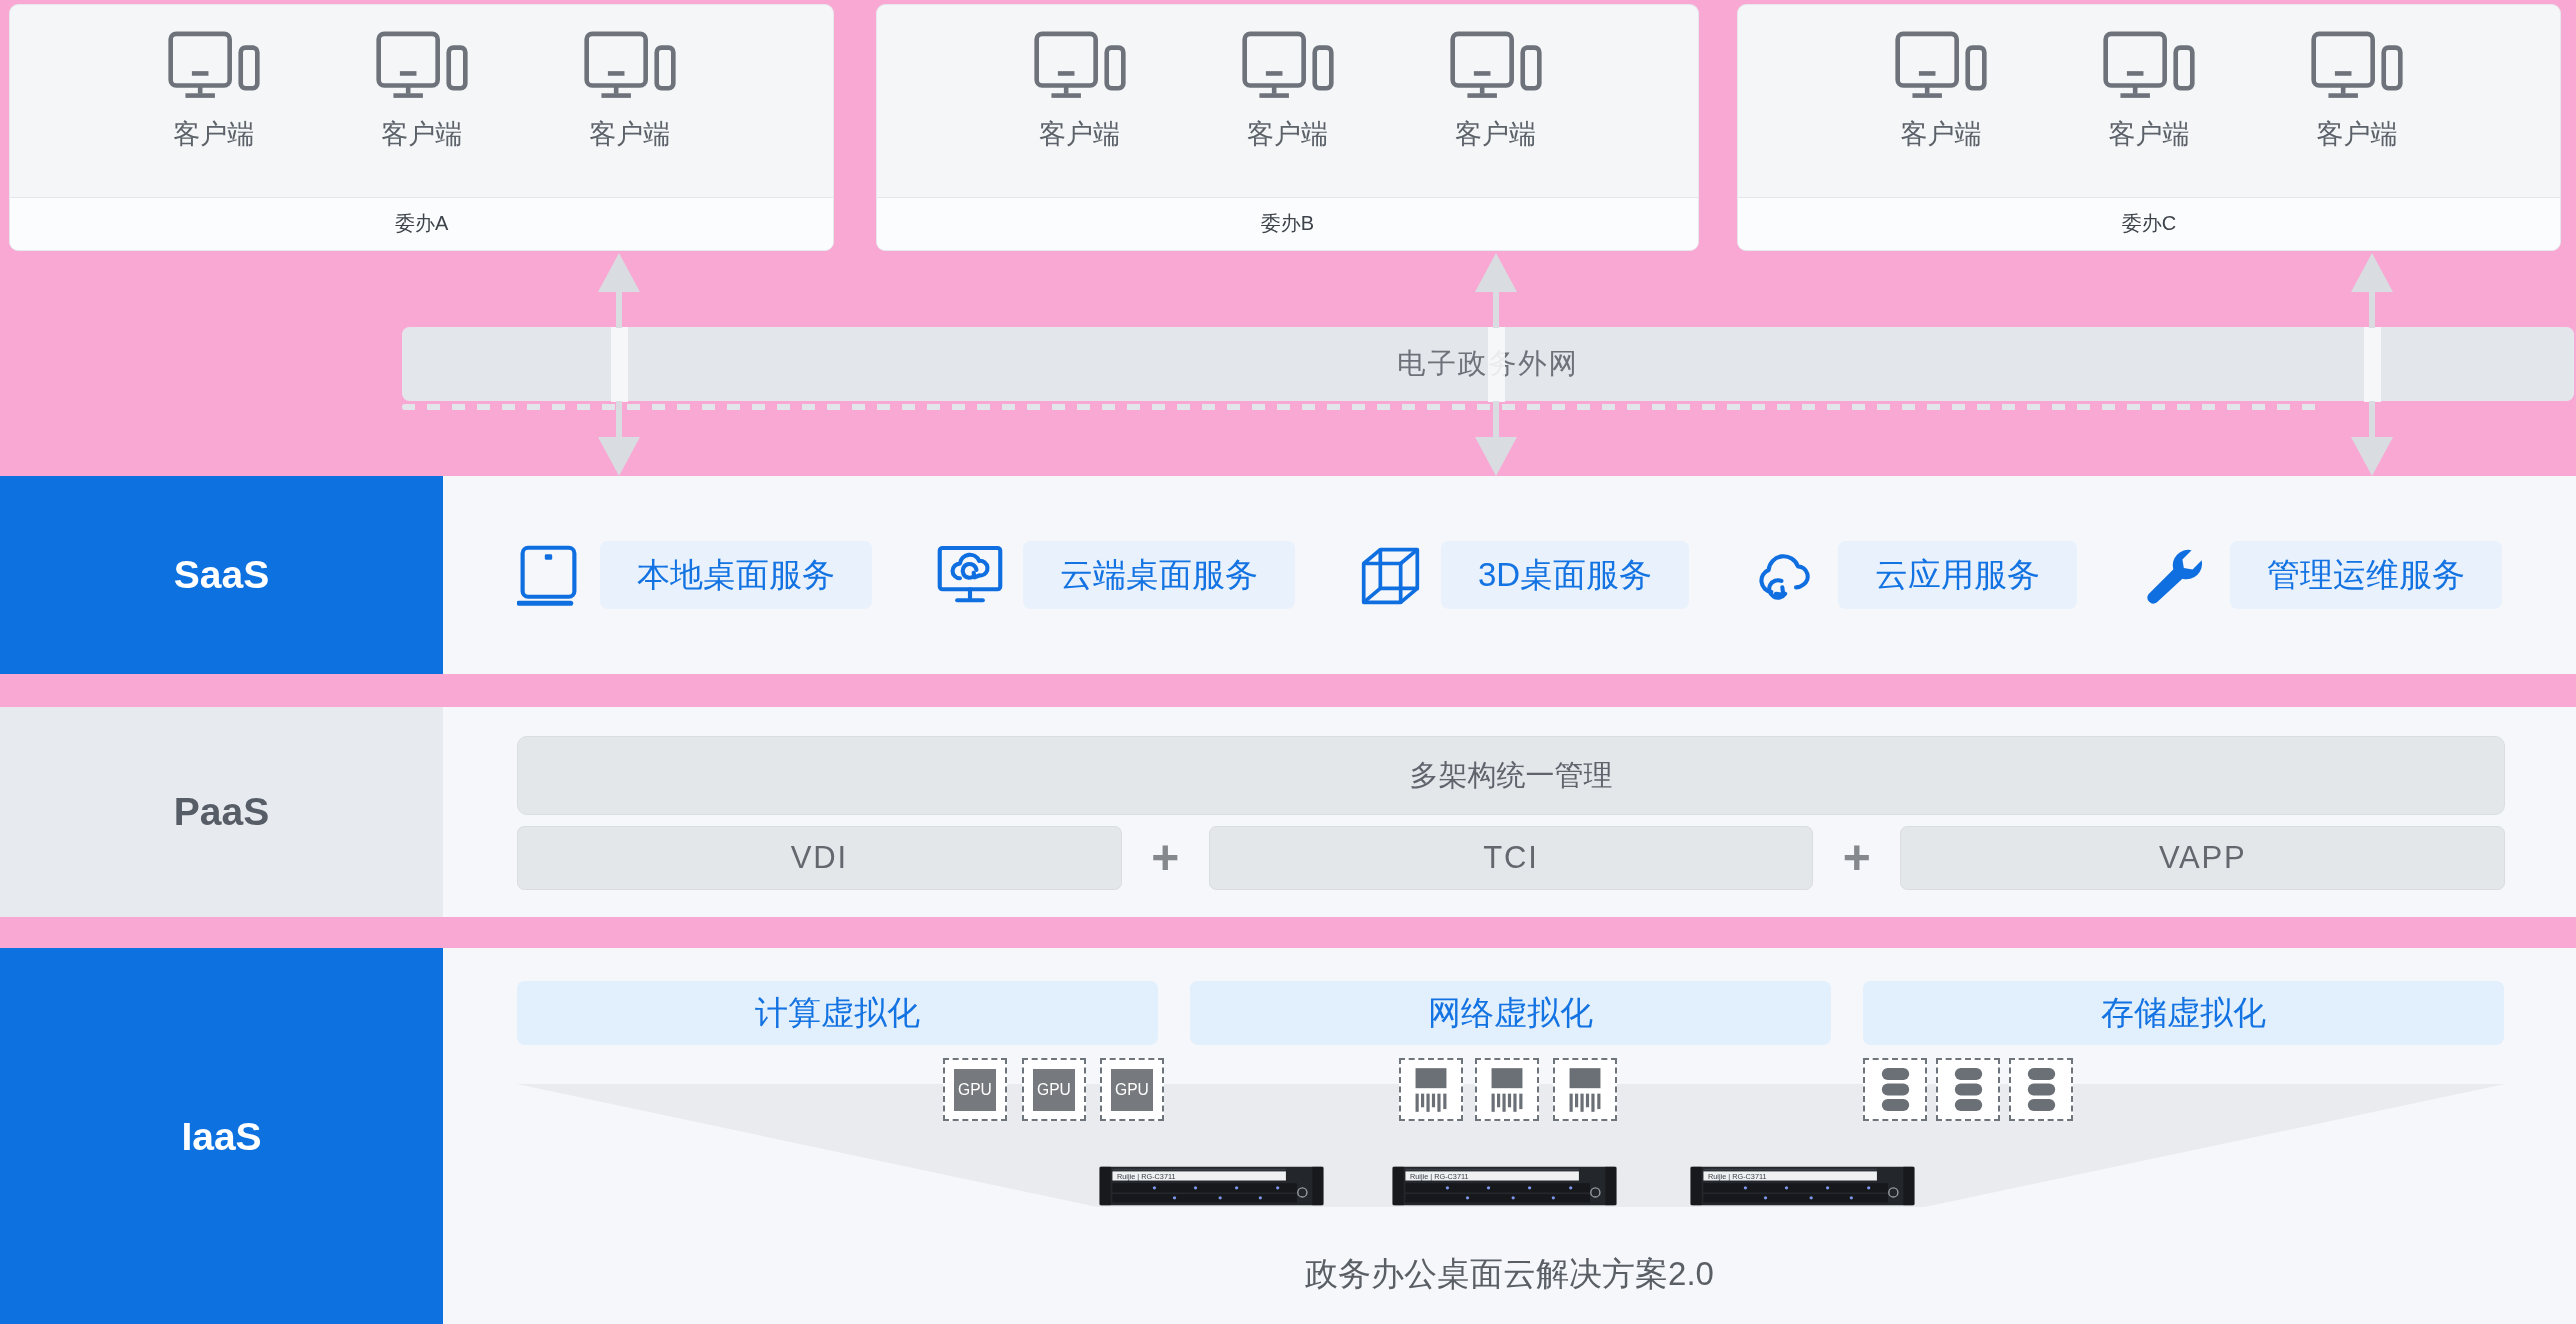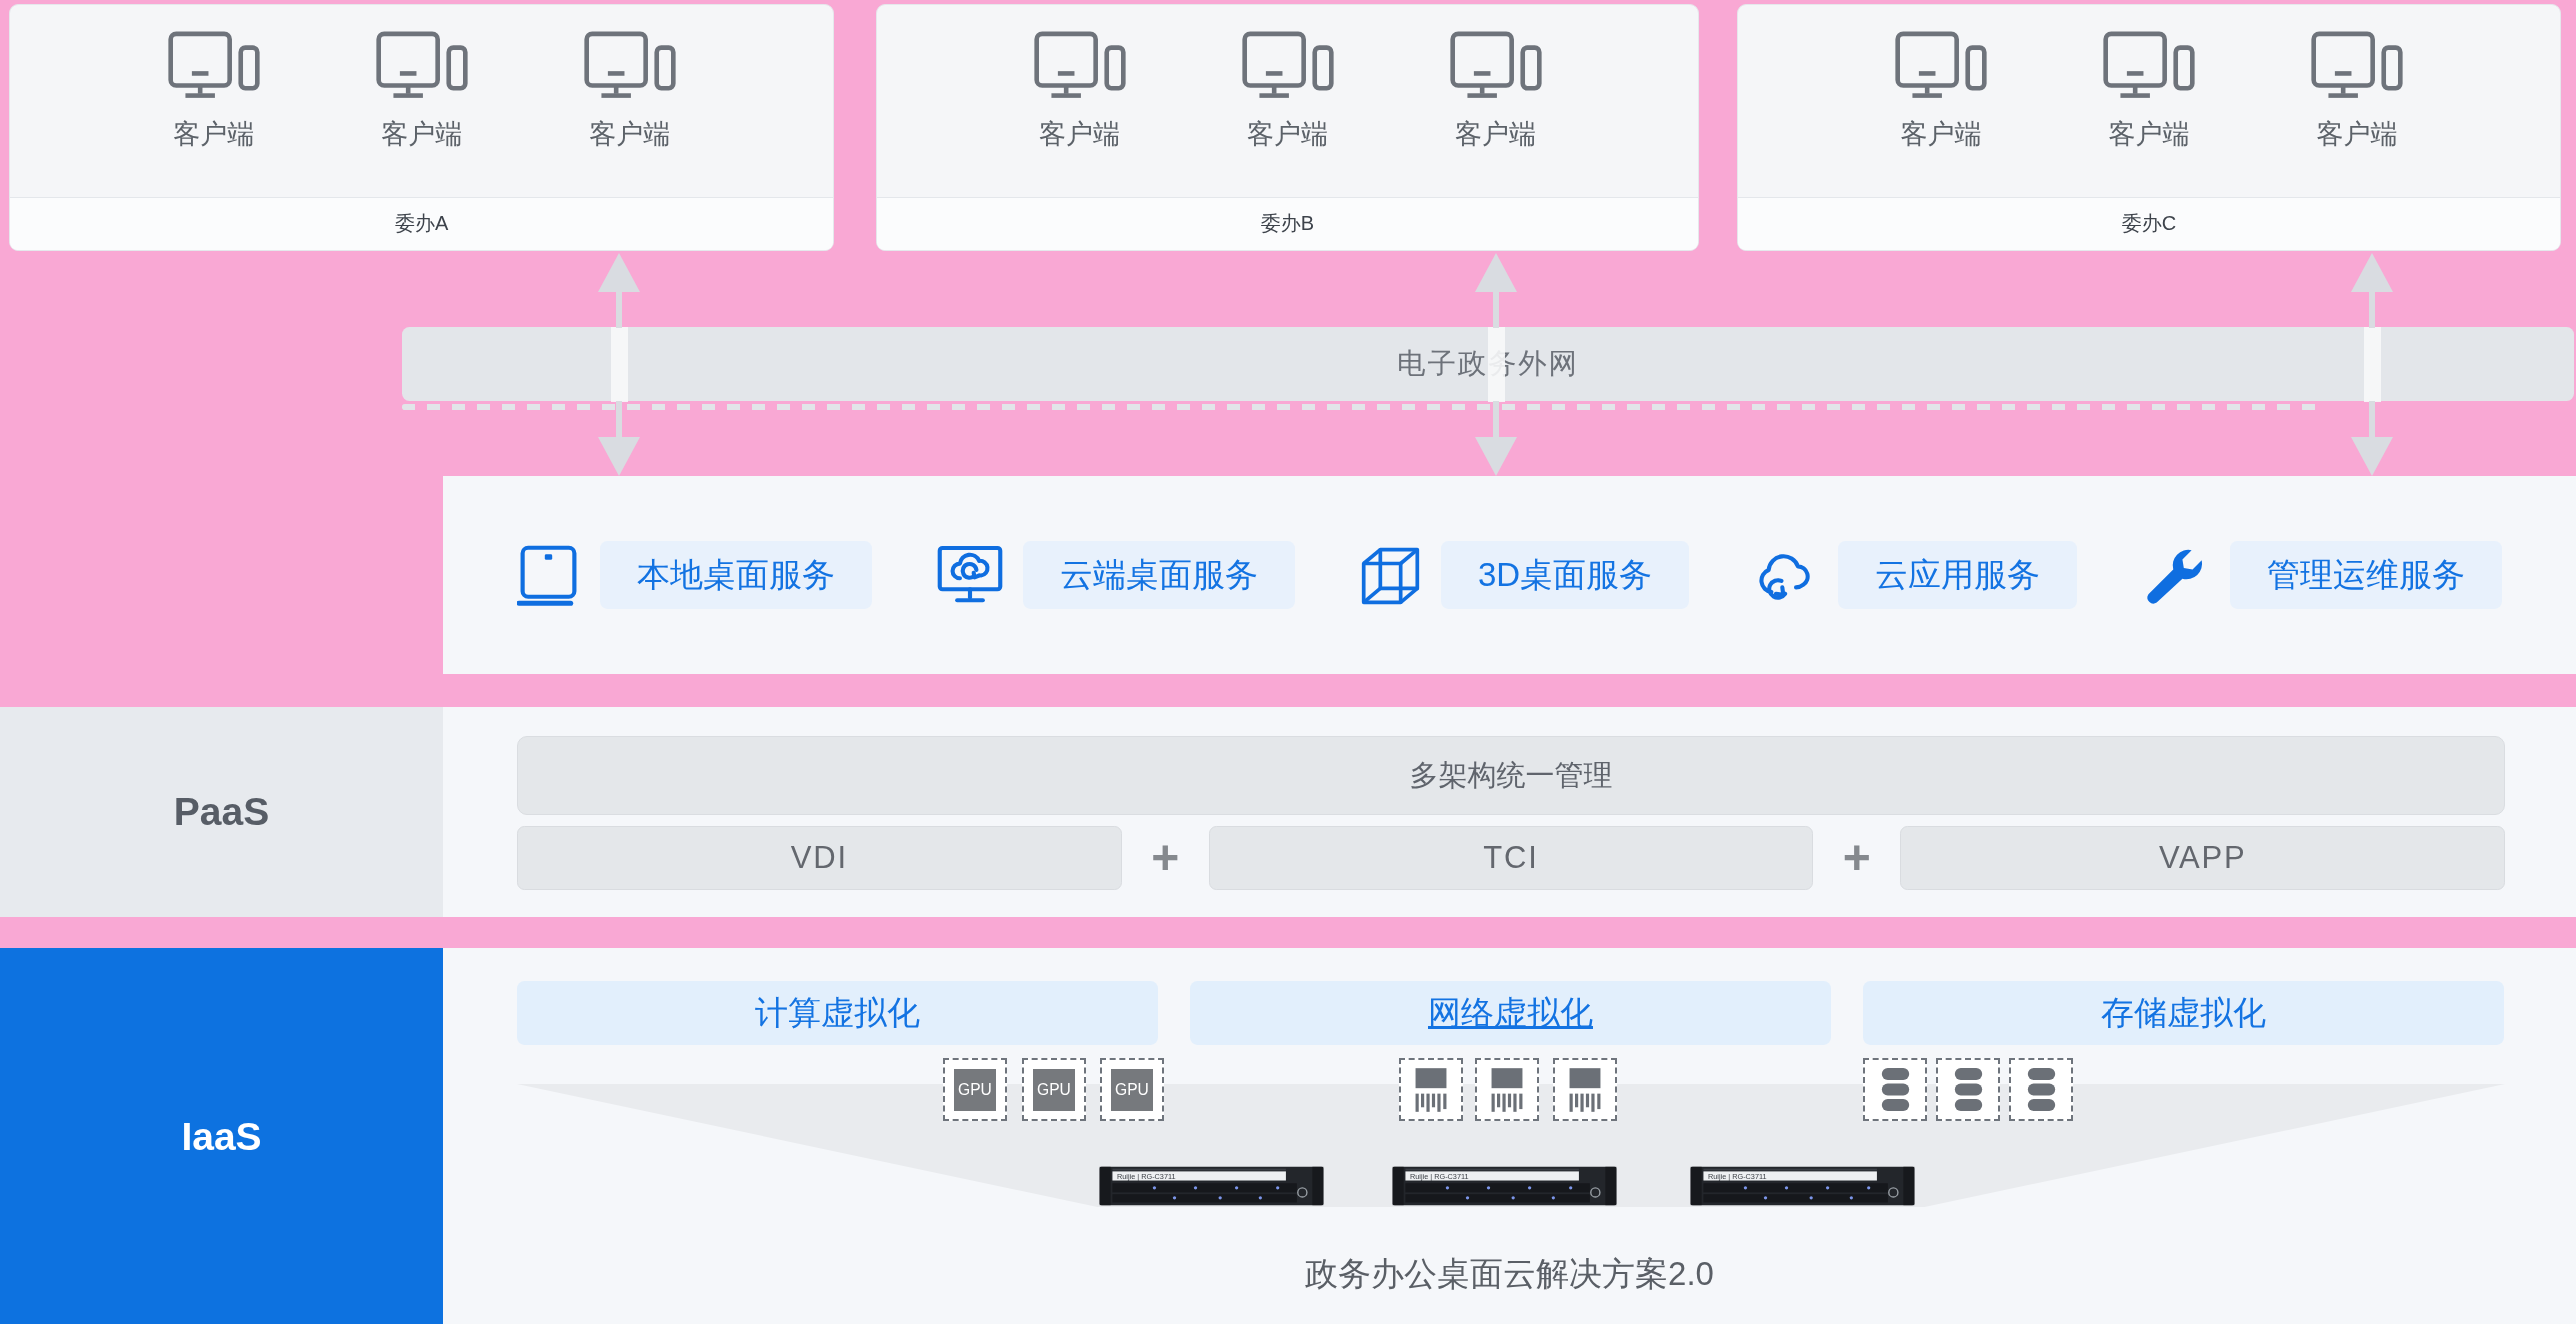--- a/index.html
+++ b/index.html
@@ -234,20 +234,21 @@
       <div class="head-down"></div>
   </div>
   <div class="v-arrow" style="left:2351px;">
     <div class="band"></div>
       <div class="head-up"></div>
       <div class="shaft-top"></div>
       <div class="shaft-bot"></div>
       <div class="head-down"></div>
   </div>
 
+  <div class="layer-label saas-label" style="top:476px;height:198px;">SaaS</div>
   <div class="layer-panel saas-panel">
 
     <div class="service">
       <span class="svc-icon">
         <svg width="63" height="61" viewBox="0 0 68 66">
             <g fill="none" stroke="currentColor" stroke-width="4.5" stroke-linecap="round">
               <rect x="6" y="3" width="56" height="53" rx="6"></rect>
               <line x1="2" y1="63" x2="58" y2="63" stroke-width="5.5"></line>
             </g>
             <rect x="30" y="10" width="8" height="6" rx="1.5" fill="currentColor"></rect>
@@ -322,21 +323,21 @@
       <div class="paas-bar">VAPP</div>
     </div>
   </div>
 
   <div class="layer-label iaas-label" style="top:948px;height:377px;">IaaS</div>
   <div class="layer-panel iaas-panel">
 
     <div class="iaas-trapezoid"></div>
 
     <div class="virt-bar" style="left:74px;width:641px;">计算虚拟化</div>
-    <div class="virt-bar" style="left:747px;width:641px;text-decoration:underline;">网络虚拟化</div>
+    <div class="virt-bar" style="left:747px;width:641px;">网络虚拟化</div>
     <div class="virt-bar" style="left:1420px;width:641px;">存储虚拟化</div>
 
     <div class="dash-box" style="left:500px;">
         <div class="gpu-chip">GPU</div>
       </div>
     <div class="dash-box" style="left:579px;">
         <div class="gpu-chip">GPU</div>
       </div>
     <div class="dash-box" style="left:657px;">
         <div class="gpu-chip">GPU</div>

